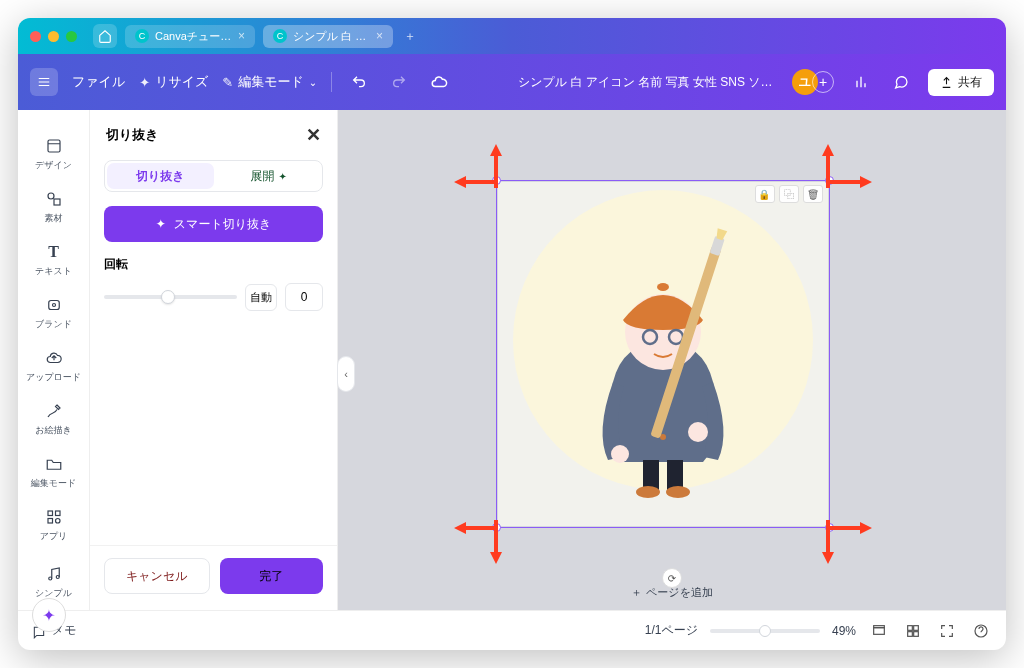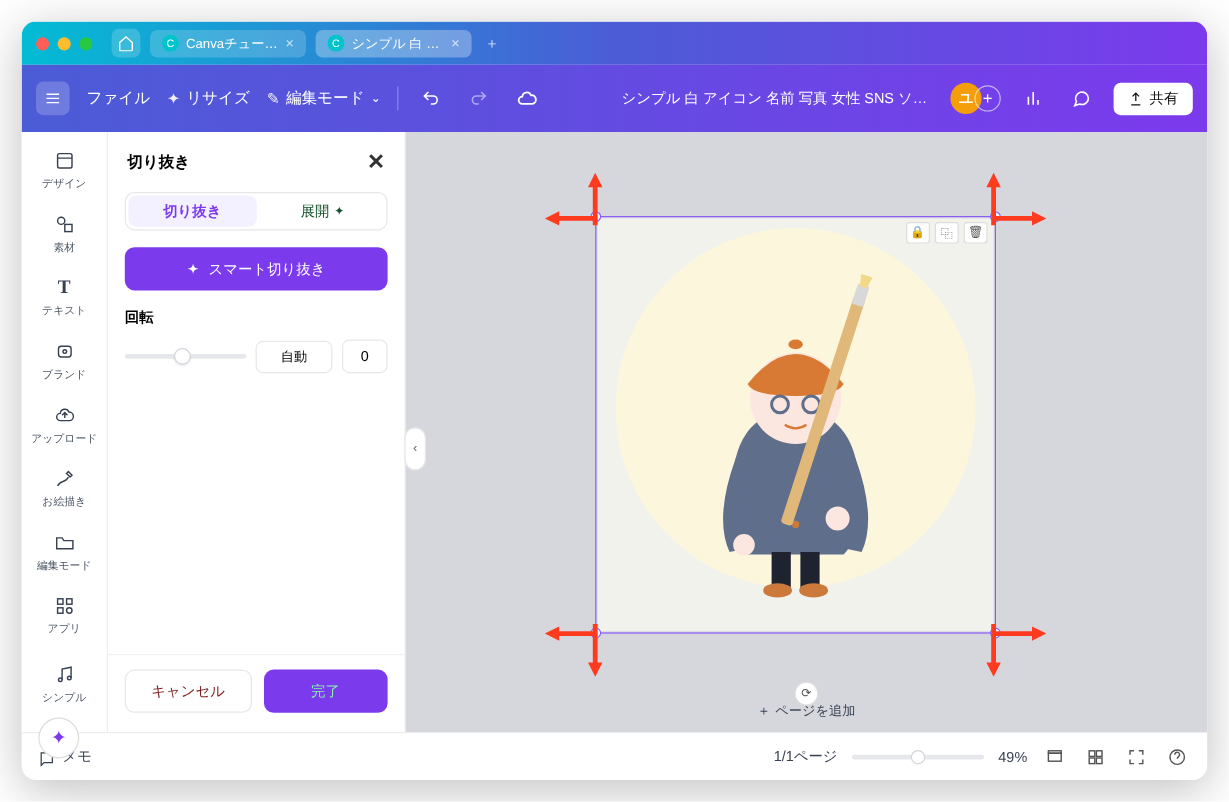--- a/index.html
+++ b/index.html
@@ -20,45 +20,45 @@
 .tb-item { display:flex; align-items:center; gap:5px; cursor:pointer; }
 .tb-icon { opacity:0.9; }
 .spacer { flex:1; }
 .docname { font-size:12px; white-space:nowrap; max-width:260px; overflow:hidden; text-overflow:ellipsis; }
 .avatar { width:26px;height:26px;border-radius:50%;background:#f59e0b;color:#fff;display:flex;align-items:center;justify-content:center;font-size:12px;font-weight:600; }
 .plus-circ { width:22px;height:22px;border-radius:50%;border:1px solid rgba(255,255,255,0.6);display:flex;align-items:center;justify-content:center;font-size:14px;margin-left:-6px; }
 .tb-iconbtn { width:26px;height:26px;display:flex;align-items:center;justify-content:center; }
 .share-btn { background:#fff;color:#111;border-radius:6px;padding:5px 12px;display:flex;align-items:center;gap:5px;font-size:12px;font-weight:500; }
 
 .body { flex:1; display:flex; min-height:0; }
-.rail { width:72px; background:#fff; border-right:1px solid #eee; display:flex; flex-direction:column; align-items:center; padding-top:7px; gap:4px; overflow:hidden; }
+.rail { width:72px; background:#fff; border-right:1px solid #eee; display:flex; flex-direction:column; align-items:center; padding-top:19px; gap:4px; overflow:hidden; }
 .rail-item { width:100%; display:flex; flex-direction:column; align-items:center; gap:2px; padding:6px 0; font-size:9px; color:#4b5563; }
 .rail-item .ri { width:22px;height:22px;display:flex;align-items:center;justify-content:center;color:#374151; }
 .rail-sep { height:6px; }
 .magic-fab { position:absolute; left:32px; bottom:36px; width:34px;height:34px;border-radius:50%;border:1px solid #ddd;background:#fff;display:flex;align-items:center;justify-content:center; }
 
 .panel { width:248px; background:#fff; border-right:1px solid #eee; display:flex; flex-direction:column; }
 .panel-head { display:flex; align-items:center; justify-content:space-between; padding:14px 16px 10px; font-size:13px; font-weight:600; }
 .close-x { font-size:18px; color:#333; cursor:pointer; }
 .seg { margin:4px 14px 10px; border:1px solid #e5e7eb; border-radius:8px; display:flex; height:32px; overflow:hidden; }
 .seg-btn { flex:1; display:flex; align-items:center; justify-content:center; gap:4px; font-size:12px; color:#14532d; }
 .seg-btn.active { background:#f3f0ff; color:#7c3aed; font-weight:600; border-radius:7px; margin:2px; }
 .smart-btn { margin:4px 14px 14px; height:36px; border-radius:8px; background:#7c3aed; color:#fff; display:flex; align-items:center; justify-content:center; gap:8px; font-size:12px; font-weight:500; }
 .rot-row { padding:0 14px; }
 .rot-label { font-size:12px; font-weight:600; margin-bottom:10px; display:block; }
 .rot-controls { display:flex; align-items:center; gap:8px; }
 .slider { flex:1; height:4px; background:#e5e7eb; border-radius:2px; position:relative; }
 .slider-thumb { position:absolute; left:48%; top:50%; width:14px;height:14px;border-radius:50%;background:#fff;border:1px solid #d1d5db;transform:translate(-50%,-50%);box-shadow:0 1px 2px rgba(0,0,0,0.1); }
-.auto-btn { border:1px solid #e5e7eb; border-radius:6px; padding:5px 20px; font-size:11px; }
+.auto-btn { border:1px solid #e5e7eb; border-radius:6px; padding:5px 4px; font-size:11px; }
 .rot-val { width:38px; height:28px; border:1px solid #e5e7eb; border-radius:6px; display:flex;align-items:center;justify-content:center; font-size:12px; }
 .panel-spacer { flex:1; }
 .panel-foot { display:flex; gap:10px; padding:12px 14px 16px; border-top:1px solid #f1f1f1; }
 .btn { flex:1; height:36px; border-radius:8px; display:flex; align-items:center; justify-content:center; font-size:12px; font-weight:500; }
 .btn.outline { border:1px solid #e5e7eb; color:#7f1d1d; }
-.btn.primary { background:#7c3aed; color:#86efac; }
+.btn.primary { background:#7c3aed; color:#000000; }
 
 .collapse-handle { position:absolute; left:319px; top:338px; width:18px;height:36px;border-radius:10px;border:1px solid #e5e7eb;background:#fff;display:flex;align-items:center;justify-content:center;font-size:11px;color:#666;z-index:5; }
 
 .canvas-area { flex:1; background:#d6d7dd; position:relative; overflow:hidden; }
 .design-frame { position:absolute; left:160px; top:72px; width:330px; height:344px; background:#f2f2ed; }
 .sel-box { position:absolute; left:158px; top:70px; width:334px; height:348px; border:1.5px solid #8b5cf6; }
 .sel-handle { position:absolute; width:9px;height:9px;border-radius:50%;background:#fff;border:1.5px solid #8b5cf6; }
 .sel-handle.tl{left:-5px;top:-5px}.sel-handle.tr{right:-5px;top:-5px}.sel-handle.bl{left:-5px;bottom:-5px}.sel-handle.br{right:-5px;bottom:-5px}
 .sel-toolbar { position:absolute; right:6px; top:4px; display:flex; gap:4px; }
 .sel-tbtn { width:20px;height:18px;border-radius:3px;background:rgba(255,255,255,0.9);border:1px solid #ddd;display:flex;align-items:center;justify-content:center;font-size:10px;color:#555; }

